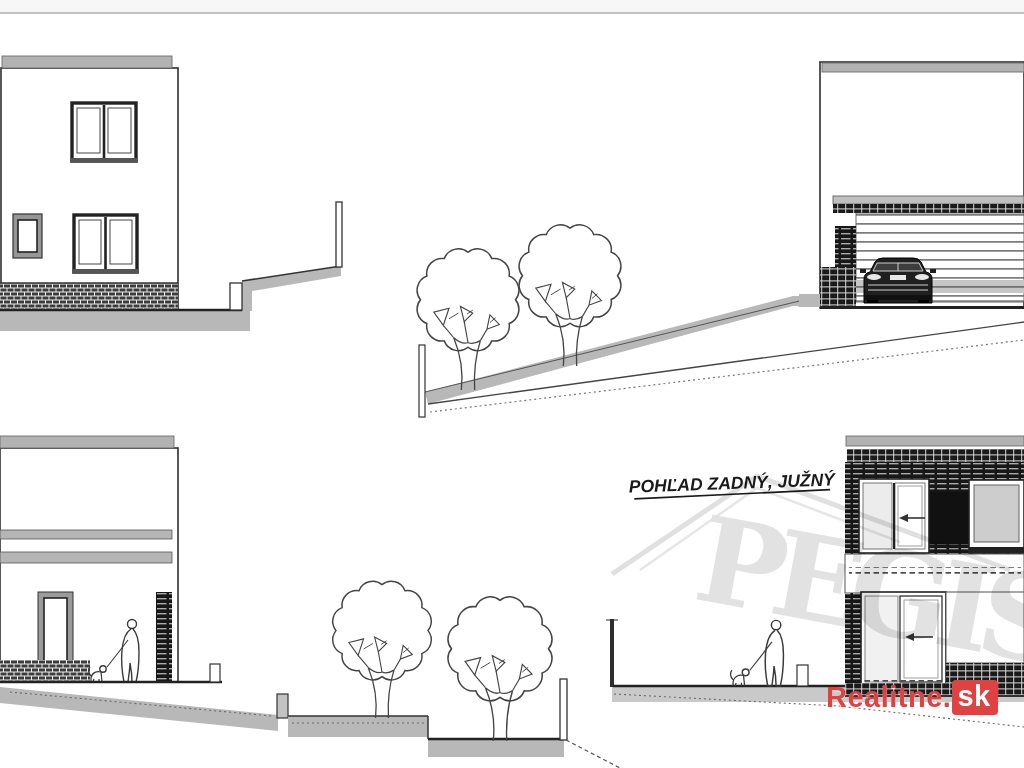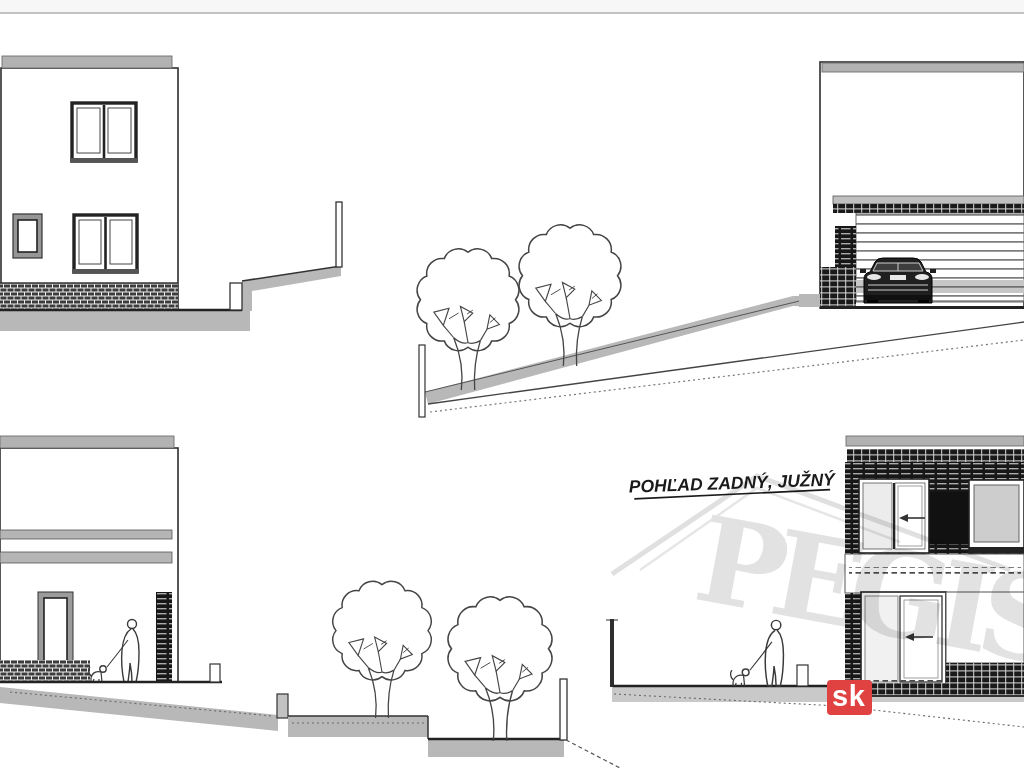--- a/index.html
+++ b/index.html
@@ -246,15 +246,16 @@
 
   <div class="watermark">
     <svg class="wm-roof" width="464" height="300" viewBox="0 0 464 300">
       <polyline points="52,134 197,36 450,130" fill="none" stroke="#e0e0e0" stroke-width="5"></polyline>
       <polyline points="80,130 197,48 340,102" fill="none" stroke="#e6e6e6" stroke-width="2.5"></polyline>
     </svg>
     <div class="wm-text">PEGIS</div>
   </div>
 
   <div class="logo">
+    <span class="pre">Realitne.</span>
       <span class="suf">sk</span>
   </div>
 </div>
 
 </body></html>

